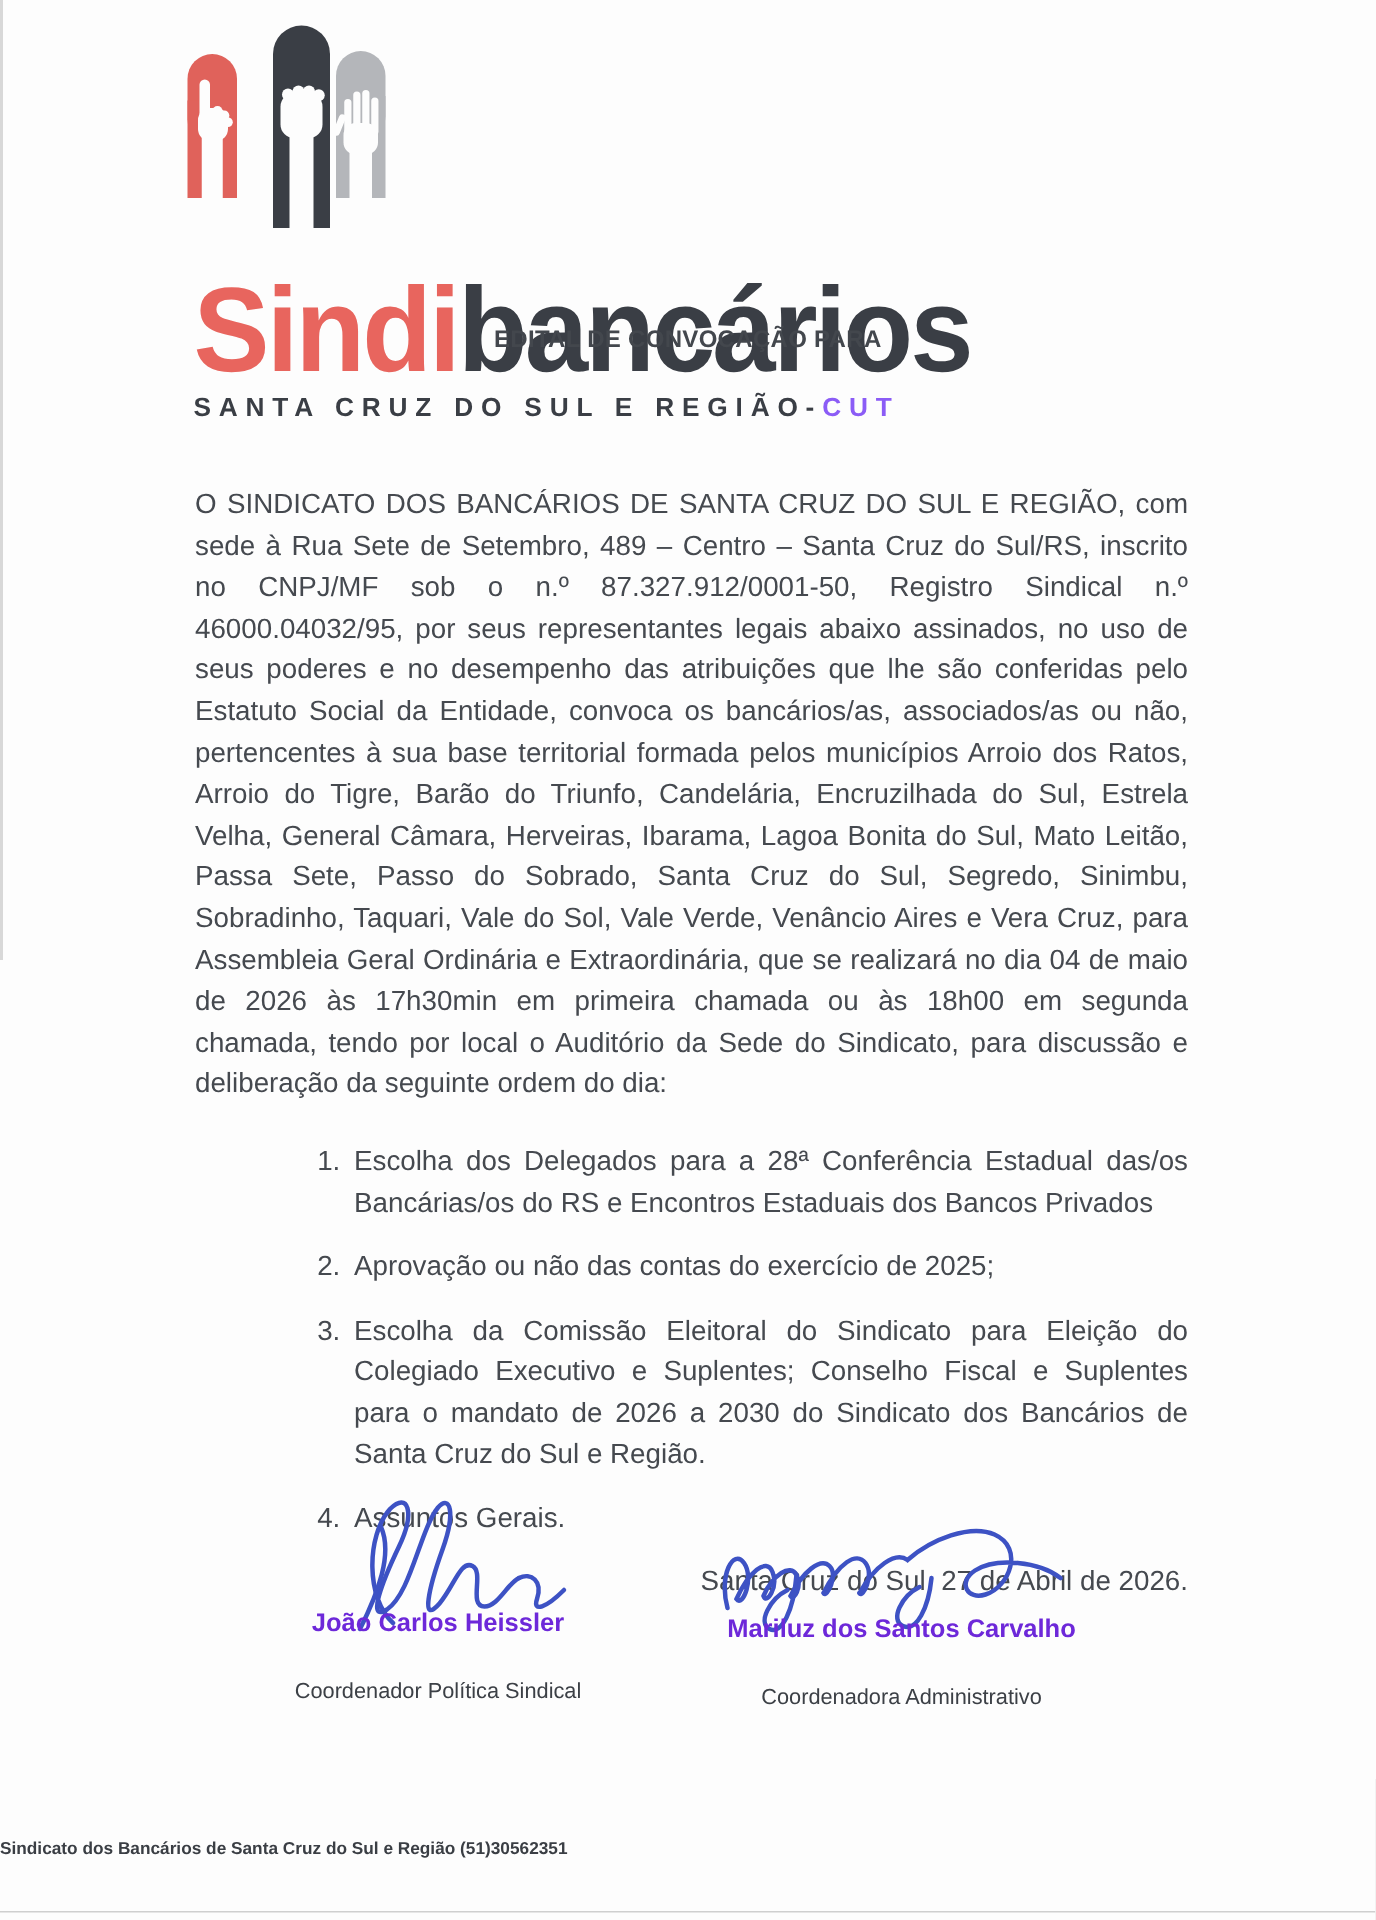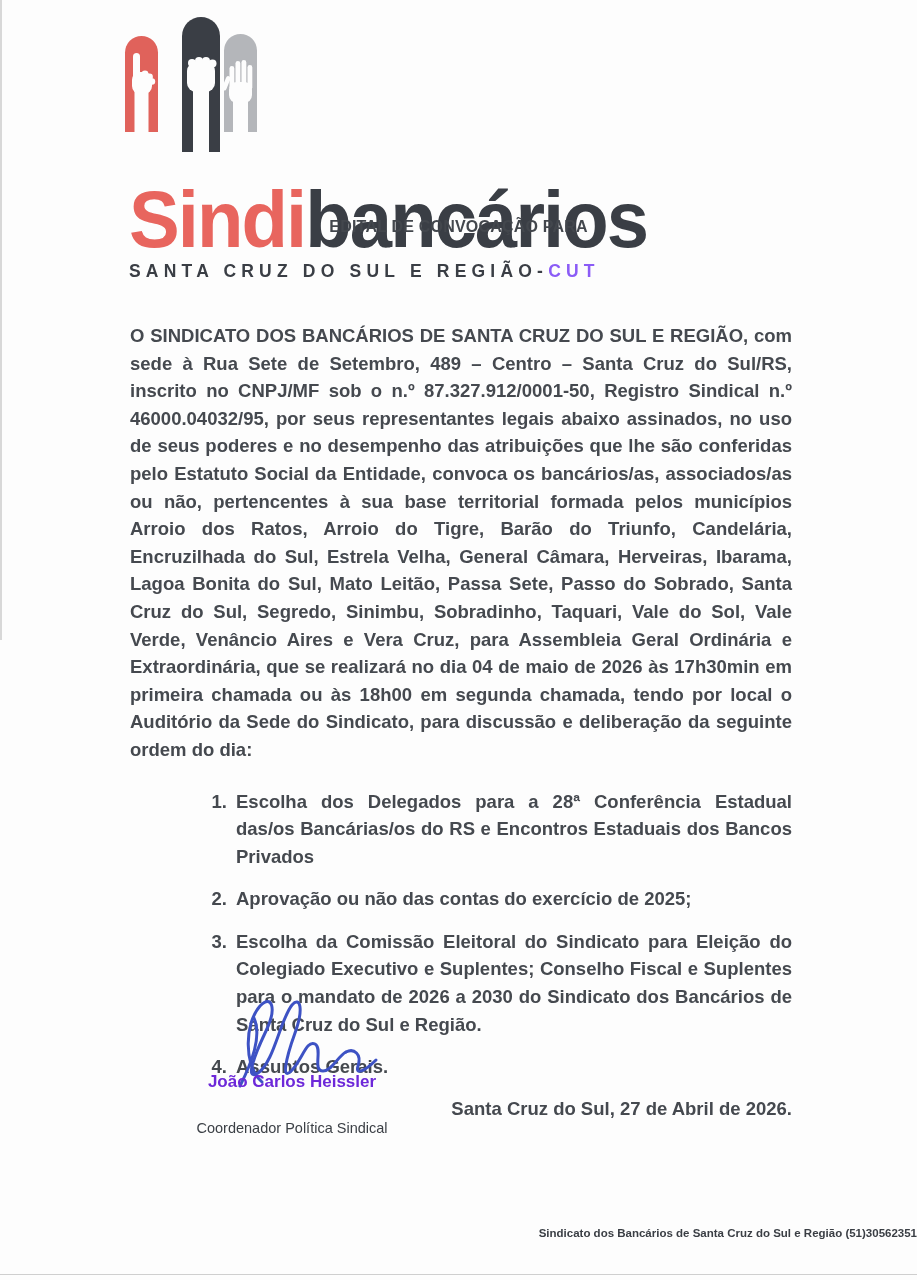--- a/index.html
+++ b/index.html
@@ -17,35 +17,35 @@
   .brand .red{color:#e8655e;}
   .brand .dark{color:#3a3e45;}
   .subtitle{margin-top:9px;font-size:17.5px;font-weight:bold;letter-spacing:5.2px;
             color:#3a3e45;white-space:nowrap;}
   .subtitle .accent{color:#8b5cf6;}
   
   .title-block{position:absolute;top:207px;left:0;right:0;text-align:center;
                font-weight:bold;font-size:16px;line-height:40px;color:#43474d;letter-spacing:.2px;}
   
   .content{position:absolute;top:322px;left:130px;width:662px;
-           font-size:18.5px;line-height:27.6px;text-align:justify;color:#45494f;font-weight:bold;}
+           font-size:18.5px;line-height:27.6px;text-align:justify;color:#45494f;}
   .content p{margin:0;}
   .agenda{margin:24px 0 0 0;padding-left:102px;}
   .agenda li{margin-bottom:15px;padding-left:4px;}
   .agenda li:last-child{margin-bottom:0;}
   .dateline{margin-top:14px;text-align:right;}
   
   .sig-block{position:absolute;text-align:center;}
   .sig-left{left:158px;top:996px;width:268px;}
   .sig-right{left:448px;top:1006px;width:306px;}
   .sig-svg{display:block;margin:0 auto;}
   .sig-name{font-size:17px;font-weight:bold;color:#6d28d9;margin-top:-16px;position:relative;}
   .sig-role{font-size:14.5px;color:#3c4046;margin-top:28px;}
   
-  .footer{position:absolute;top:1222px;left:0;right:0;text-align:right;
+  .footer{position:absolute;top:1222px;left:0;right:0;text-align:left;
           font-size:11.5px;font-weight:bold;color:#3a3e44;line-height:23px;}
   .footer .email-link{color:#2f6fd0;text-decoration:underline;cursor:pointer;}
   
   .scan-bottom{position:absolute;left:0;bottom:5px;width:100%;height:1.5px;background:#cfcfcf;}
   .scan-left{position:absolute;left:0;top:0;width:1.5px;height:640px;background:#d8d8d8;}
 </style>
 </head>
 <body>
 
 <div class="page">
@@ -117,20 +117,32 @@
       <g fill="none" stroke="#3d52c4" stroke-width="3" stroke-linecap="round">
         <path d="M70,86 C52,70 52,28 68,10 C80,-2 85,12 74,35 C63,58 52,86 66,77 C82,66 88,24 100,9 C108,0 112,12 103,37 C94,62 88,88 101,73 C111,61 115,44 123,48 C131,52 120,75 131,75 C140,75 146,60 154,56"></path>
         <path d="M62,22 C70,40 60,66 48,90"></path>
         <path d="M154,56 C162,52 170,58 166,70 C163,79 172,76 184,64"></path>
       </g>
     </svg>
     <div class="sig-name">João Carlos Heissler</div>
     <div class="sig-role">Coordenador Política Sindical</div>
   </div>
 
+  <div class="sig-block sig-right">
+    <svg class="sig-svg" width="260" height="86" viewBox="0 0 260 86" xmlns="http://www.w3.org/2000/svg">
+      <g fill="none" stroke="#3d52c4" stroke-width="3" stroke-linecap="round">
+        <path d="M14,66 C8,44 18,26 25,36 C32,46 24,66 20,60 C28,42 40,32 44,42 C48,52 40,64 38,58 C44,44 56,36 60,44 C64,52 58,62 56,58 C64,42 76,32 82,38 C88,44 80,60 78,56 C88,36 100,28 106,36 C112,44 104,60 102,56"></path>
+        <path d="M102,56 C112,38 126,28 134,34 C150,20 176,10 192,17 C212,26 202,52 186,57 C174,61 167,49 179,41 C193,32 222,35 236,46"></path>
+        <path d="M150,46 C148,66 140,82 131,78 C122,74 130,58 142,52"></path>
+        <path d="M60,44 C58,68 50,84 42,80 C34,76 42,60 54,54"></path>
+      </g>
+    </svg>
+    <div class="sig-name">Mariluz dos Santos Carvalho</div>
+    <div class="sig-role">Coordenadora Administrativo</div>
+  </div>
 
   <div class="footer">
     <div>Sindicato dos Bancários de Santa Cruz do Sul e Região (51)30562351</div>
   </div>
 
   <div class="scan-left"></div>
   <div class="scan-bottom"></div>
 </div>
 
 </body></html>

